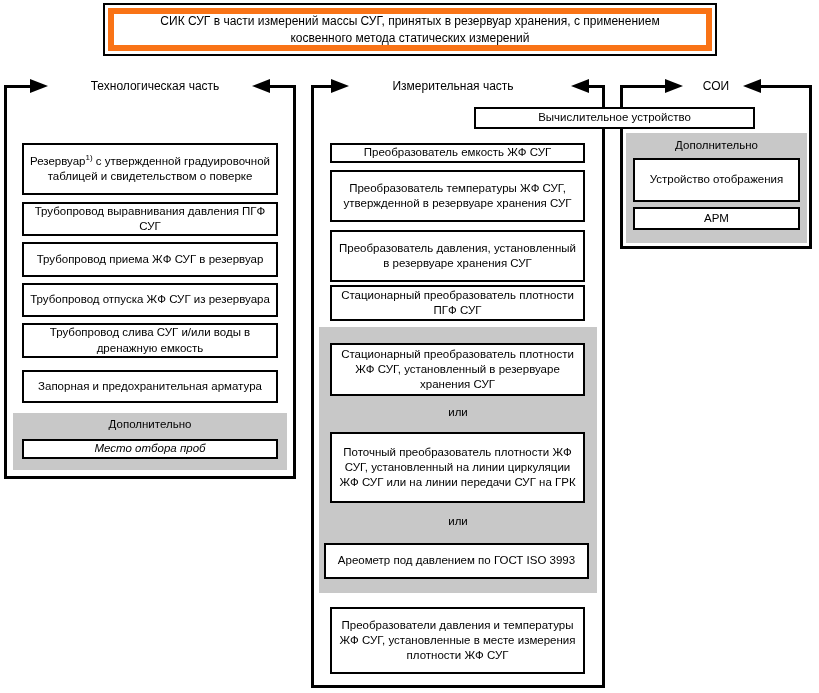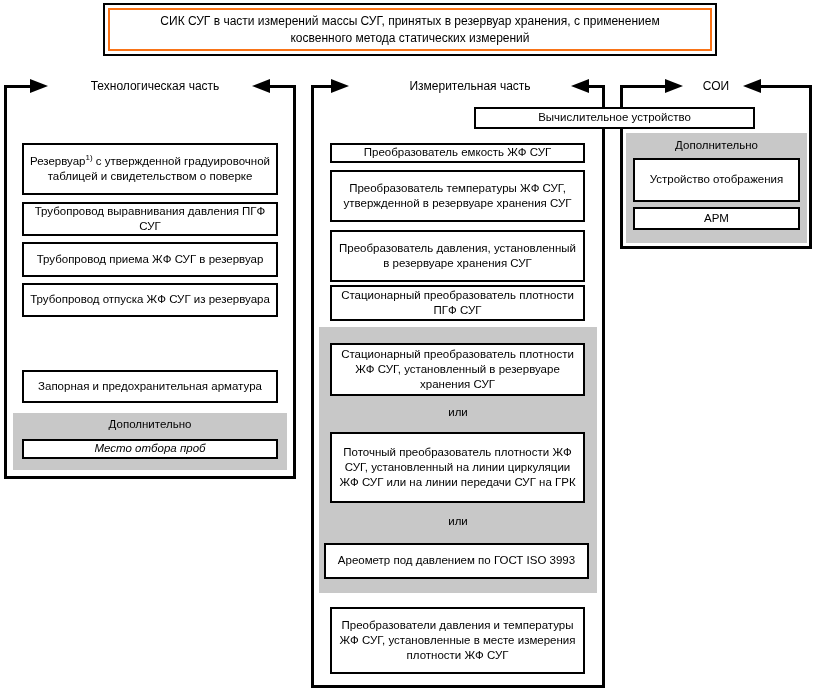--- a/index.html
+++ b/index.html
@@ -8,21 +8,21 @@
     font-family:"Liberation Sans","DejaVu Sans",sans-serif;
     color:#000;overflow:hidden;
   }
   *{box-sizing:border-box;}
   
   .titlebox{
     position:absolute;left:103px;top:3px;width:614px;height:53px;
     border:2px solid #000;padding:3px;background:#fff;z-index:4;
   }
   .titlebox-inner{
-    width:100%;height:100%;border:2px solid #f97316;
+    width:100%;height:100%;border:6px solid #f97316;
     display:flex;align-items:center;justify-content:center;text-align:center;
     font-size:12px;line-height:1.35;padding:2px 28px;
   }
   
   .bracket{
     position:absolute;border-left:3px solid #000;border-right:3px solid #000;
     border-bottom:3px solid #000;z-index:1;
   }
   .hline{position:absolute;height:3px;background:#000;top:85px;z-index:2;}
   .arr{position:absolute;width:0;height:0;top:79px;z-index:2;
@@ -50,21 +50,21 @@
 </head>
 <body>
 
 <div id="stage">
 
   <div class="titlebox">
     <div class="titlebox-inner">СИК СУГ в части измерений массы СУГ, принятых в резервуар хранения, с применением косвенного метода статических измерений</div>
   </div>
 
   <div class="colheader" style="left:60px;width:190px;">Технологическая часть</div>
-  <div class="colheader" style="left:375px;width:190px;">Измерительная часть</div>
+  <div class="colheader" style="left:358px;width:190px;">Измерительная часть</div>
   <div class="colheader" style="left:690px;width:52px;">СОИ</div>
 
   <div class="hline" style="left:4px;width:26px;"></div>
   <div class="arr right" style="left:30px;"></div>
   <div class="arr left" style="left:252px;"></div>
   <div class="hline" style="left:270px;width:26px;"></div>
 
   <div class="hline" style="left:311px;width:20px;"></div>
   <div class="arr right" style="left:331px;"></div>
   <div class="arr left" style="left:571px;"></div>
@@ -80,20 +80,21 @@
   <div class="bracket" style="left:620px;top:86px;width:192px;height:163px;"></div>
 
   <div class="box" style="left:474px;top:107px;width:281px;height:22px;z-index:5;">Вычислительное устройство</div>
 
   <div class="box" style="left:22px;top:143px;width:256px;height:52px;justify-content:flex-end;">
     <span><span>Резервуар</span><sup>1)</sup><span> с утвержденной градуировочной таблицей и свидетельством о поверке</span></span>
   </div>
   <div class="box" style="left:22px;top:202px;width:256px;height:34px;">Трубопровод выравнивания давления ПГФ СУГ</div>
   <div class="box" style="left:22px;top:242px;width:256px;height:35px;">Трубопровод приема ЖФ СУГ в резервуар</div>
   <div class="box" style="left:22px;top:283px;width:256px;height:34px;">Трубопровод отпуска ЖФ СУГ из резервуара</div>
+  <div class="box" style="left:22px;top:323px;width:256px;height:35px;">Трубопровод слива СУГ и/или воды в дренажную емкость</div>
   <div class="box" style="left:22px;top:370px;width:256px;height:33px;">Запорная и предохранительная арматура</div>
 
   <div class="gray" style="left:13px;top:413px;width:274px;height:57px;"></div>
   <div class="graylabel" style="left:13px;top:418px;width:274px;">Дополнительно</div>
   <div class="box" style="left:22px;top:439px;width:256px;height:20px;font-style:italic;">Место отбора проб</div>
 
   <div class="box" style="left:330px;top:143px;width:255px;height:20px;">Преобразователь емкость ЖФ СУГ</div>
   <div class="box" style="left:330px;top:170px;width:255px;height:52px;">Преобразователь температуры ЖФ СУГ, утвержденной в резервуаре хранения СУГ</div>
   <div class="box" style="left:330px;top:230px;width:255px;height:52px;">Преобразователь давления, установленный в резервуаре хранения СУГ</div>
   <div class="box" style="left:330px;top:285px;width:255px;height:36px;">Стационарный преобразователь плотности ПГФ СУГ</div>

